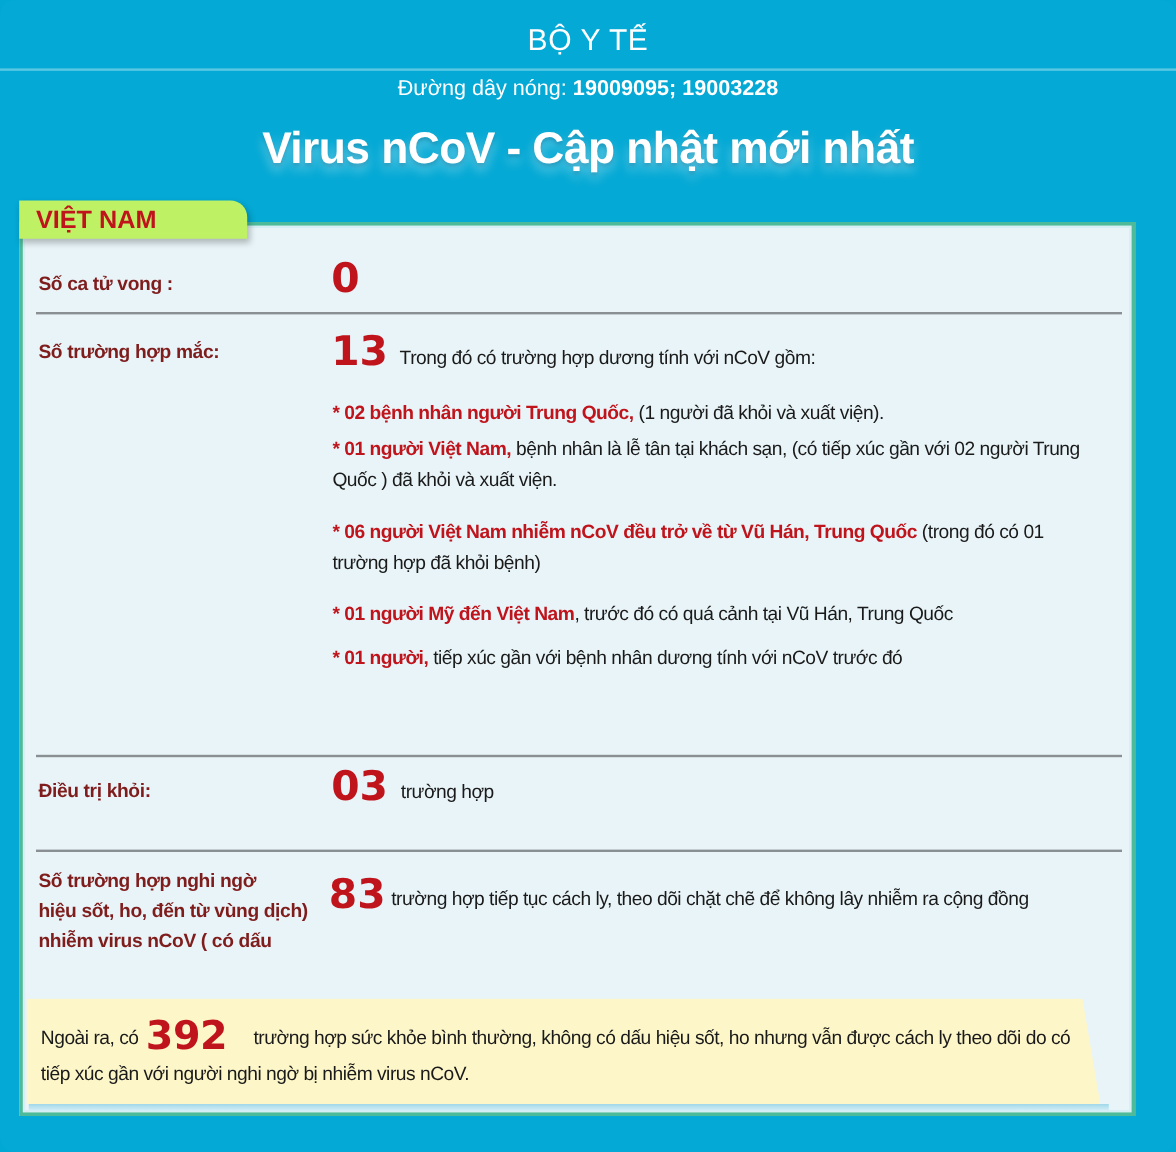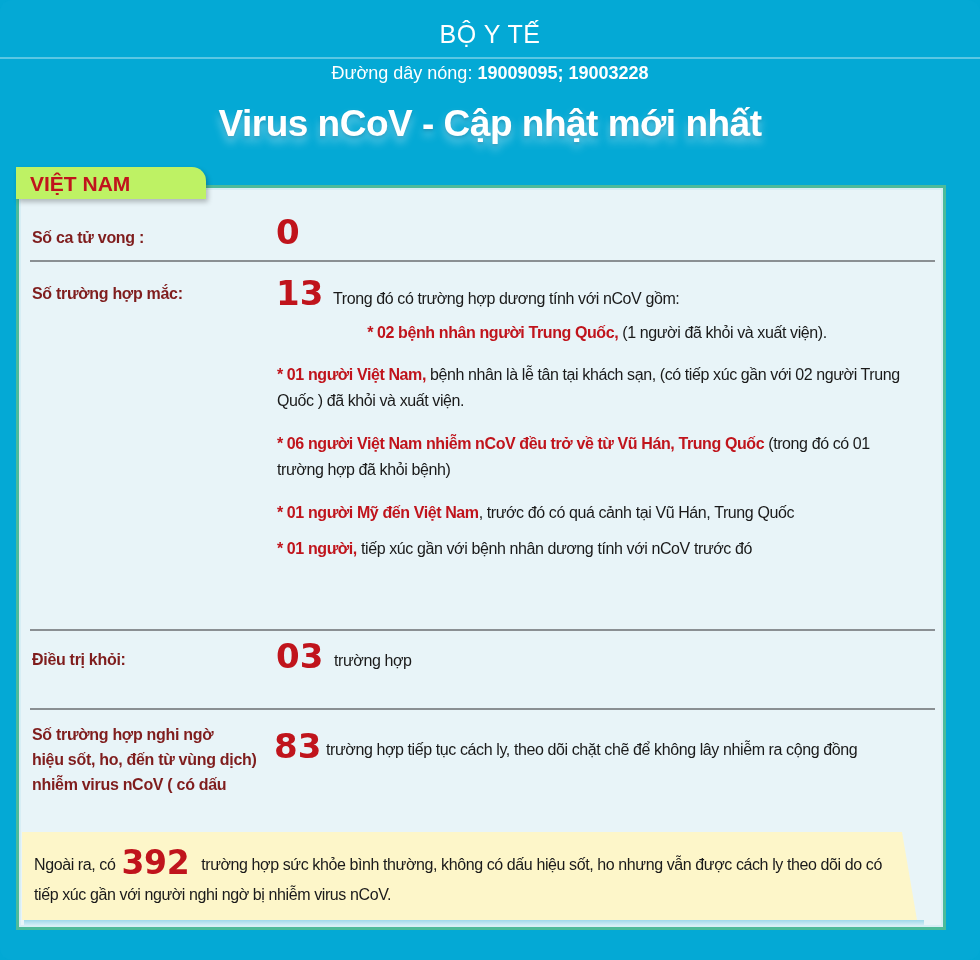--- a/index.html
+++ b/index.html
@@ -74,21 +74,21 @@
     .note-shadow {
       position: absolute; left: 24px; top: 920px; width: 900px; height: 6px;
       background: linear-gradient(#9fd8ea, #d9f0f7);
     }
     .note-text {
       position: absolute; left: 34px; top: 848px; width: 870px;
       font-size: 16px; color: #1a1a1a; line-height: 30px; letter-spacing: -0.4px;
     }
     .note-text .n392 {
       color: #c0141c; font-weight: bold; font-size: 33px; font-family: "DejaVu Sans", sans-serif;
-      vertical-align: -4px; margin: 0 12px 0 2px;
+      vertical-align: -4px; margin: 0 22px 0 2px;
     }
   </style>
 </head>
 <body>
 
 <div class="page">
 
   <div class="ministry">BỘ Y TẾ</div>
   <div class="header-rule"></div>
   <div class="hotline">
@@ -102,21 +102,21 @@
   </div>
 
   <div class="label" style="top:229px;">Số ca tử vong :</div>
   <div class="bignum" style="left:276px; top:212px; font-size:34px;">0</div>
   <div class="rule" style="top:260px;"></div>
 
   <div class="label" style="top:285px;">Số trường hợp mắc:</div>
   <div class="bignum" style="left:276px; top:273px; font-size:34px;">13</div>
   <div class="text" style="left:333px; top:286px;">Trong đó có trường hợp dương tính với nCoV gồm:</div>
 
-  <div class="text" style="top:320px; width:640px;text-align:center;">
+  <div class="text" style="top:332px; width:640px;">
     <span class="hl">* 02 bệnh nhân người Trung Quốc,</span><span> (1 người đã khỏi và xuất viện).</span>
   </div>
   <div class="text" style="top:362px; width:640px;">
     <span class="hl">* 01 người Việt Nam,</span><span> bệnh nhân là lễ tân tại khách sạn, (có tiếp xúc gần với 02 người  Trung Quốc ) đã khỏi và xuất viện.</span>
   </div>
   <div class="text" style="top:431px; width:640px;">
     <span class="hl">* 06 người Việt Nam nhiễm nCoV đều trở về từ Vũ Hán, Trung Quốc</span><span> (trong đó có 01 trường hợp đã khỏi bệnh)</span>
   </div>
   <div class="text" style="top:500px; width:640px;">
     <span class="hl">* 01 người Mỹ đến Việt Nam</span><span>,  trước đó có quá cảnh tại Vũ Hán, Trung Quốc</span>

